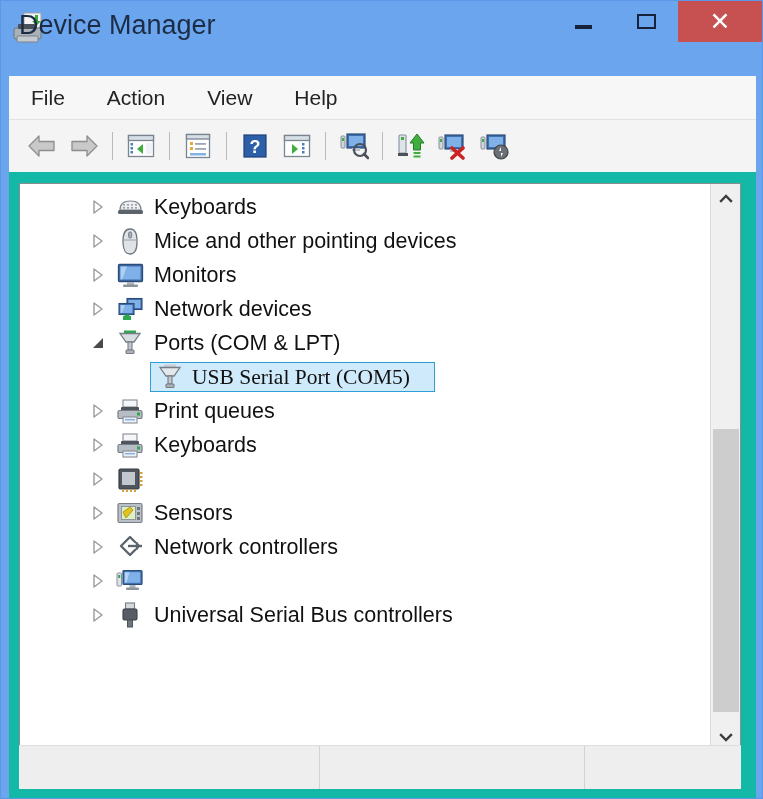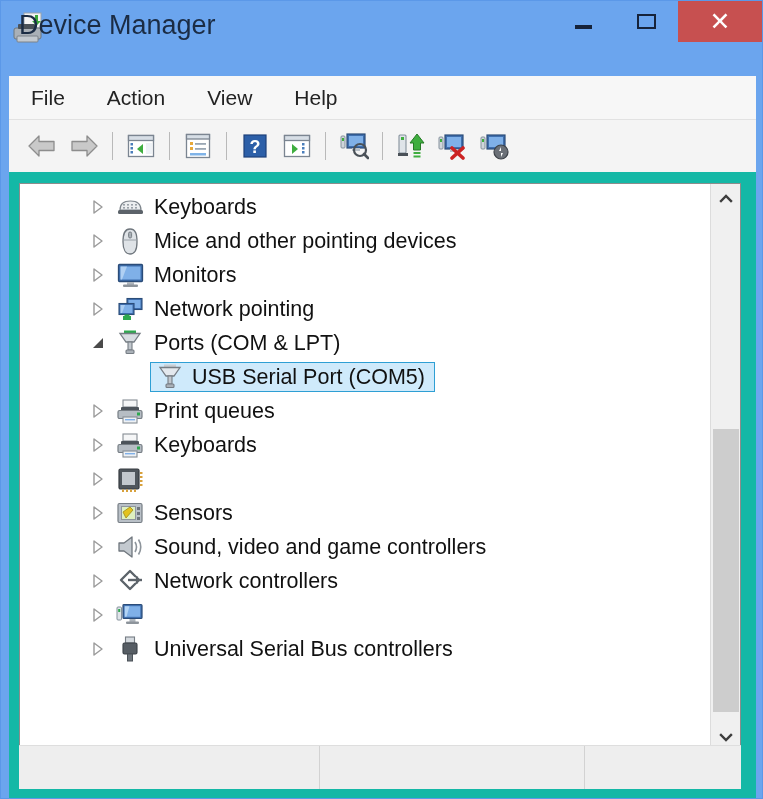--- a/index.html
+++ b/index.html
@@ -175,21 +175,21 @@
     font-size: 21.5px;
     color: #111111;
     white-space: nowrap;
   }
   
   .depth1 .chevron   { left: 70px; }
   .depth1 .row-icon  { left: 96px; }
   .depth1 .row-label { left: 134px; }
   
   .depth2 .row-icon  { left: 136px; }
-  .depth2 .row-label { left: 172px; }
+  .depth2 .row-label { left: 172px; font-family: Liberation Serif, serif; }
 
   .tree-row.selected .sel-box {
     position: absolute;
     left: 130px;
     top: 2px;
     height: 30px;
     background: #cfeafb;
     border: 1px solid #2e9fd4;
     box-sizing: border-box;
   }
@@ -483,21 +483,21 @@
             <svg width="27" height="25" viewBox="0 0 27 25">
               <rect x="10" y="1.5" width="15" height="11" fill="#3f6fae" stroke="#2b4c78" stroke-width="1.1"></rect>
               <rect x="11.5" y="3" width="12" height="8" fill="#7fb0e8"></rect>
               <rect x="2" y="6.5" width="15" height="11" fill="#3f6fae" stroke="#2b4c78" stroke-width="1.1"></rect>
               <rect x="3.5" y="8" width="12" height="8" fill="#7fb0e8"></rect>
               <polygon points="3.5,16 3.5,8 8,8 5,16" fill="#b8d6f5" opacity="0.8"></polygon>
               <rect x="6" y="19" width="8" height="4" fill="#2ea84f"></rect>
               <rect x="7.5" y="17.5" width="5" height="2" fill="#2ea84f"></rect>
             </svg>
           </span>
-          <span class="row-label">Network pointing</span>
+          <span class="row-label">Network devices</span>
         </div>
 
         <div class="tree-row depth1">
           <span class="chevron">
             <svg width="13" height="13" viewBox="0 0 13 13">
                 <polygon points="1,11 11,11 11,1" fill="#4a4a4a"></polygon>
               </svg>
           </span>
           <span class="row-icon">
             <svg width="28" height="26" viewBox="0 0 28 26">
@@ -600,35 +600,20 @@
                 <rect x="20" y="5" width="3" height="3"></rect>
                   <rect x="20" y="10" width="3" height="3"></rect>
                 <rect x="20" y="15" width="3" height="3"></rect>
               </g>
             </svg>
           </span>
           <span class="row-label">Sensors</span>
         </div>
 
 
-        <div class="tree-row depth1">
-          <span class="chevron">
-            <svg width="12" height="14" viewBox="0 0 12 14">
-                <polygon points="2,1 10,7 2,13" fill="none" stroke="#9b9b9b" stroke-width="1.4" stroke-linejoin="round"></polygon>
-              </svg>
-          </span>
-          <span class="row-icon">
-            <svg width="26" height="24" viewBox="0 0 26 24">
-              <polygon points="2,8 7,8 15,2 15,22 7,16 2,16" fill="#c3c9cf" stroke="#6f767d" stroke-width="1.3" stroke-linejoin="round"></polygon>
-              <path d="M18 7 Q21 12 18 17" fill="none" stroke="#8d949b" stroke-width="1.6"></path>
-              <path d="M21.5 4.5 Q26 12 21.5 19.5" fill="none" stroke="#8d949b" stroke-width="1.6"></path>
-            </svg>
-          </span>
-          <span class="row-label">Sound, video and game controllers</span>
-        </div>
 
         <div class="tree-row depth1">
           <span class="chevron">
             <svg width="12" height="14" viewBox="0 0 12 14">
                 <polygon points="2,1 10,7 2,13" fill="none" stroke="#9b9b9b" stroke-width="1.4" stroke-linejoin="round"></polygon>
               </svg>
           </span>
           <span class="row-icon">
             <svg width="27" height="24" viewBox="0 0 27 24">
               <path d="M13 2 L22 11 L13 20 L4 11 Z" fill="none" stroke="#5c636a" stroke-width="2.4" stroke-linejoin="round"></path>

